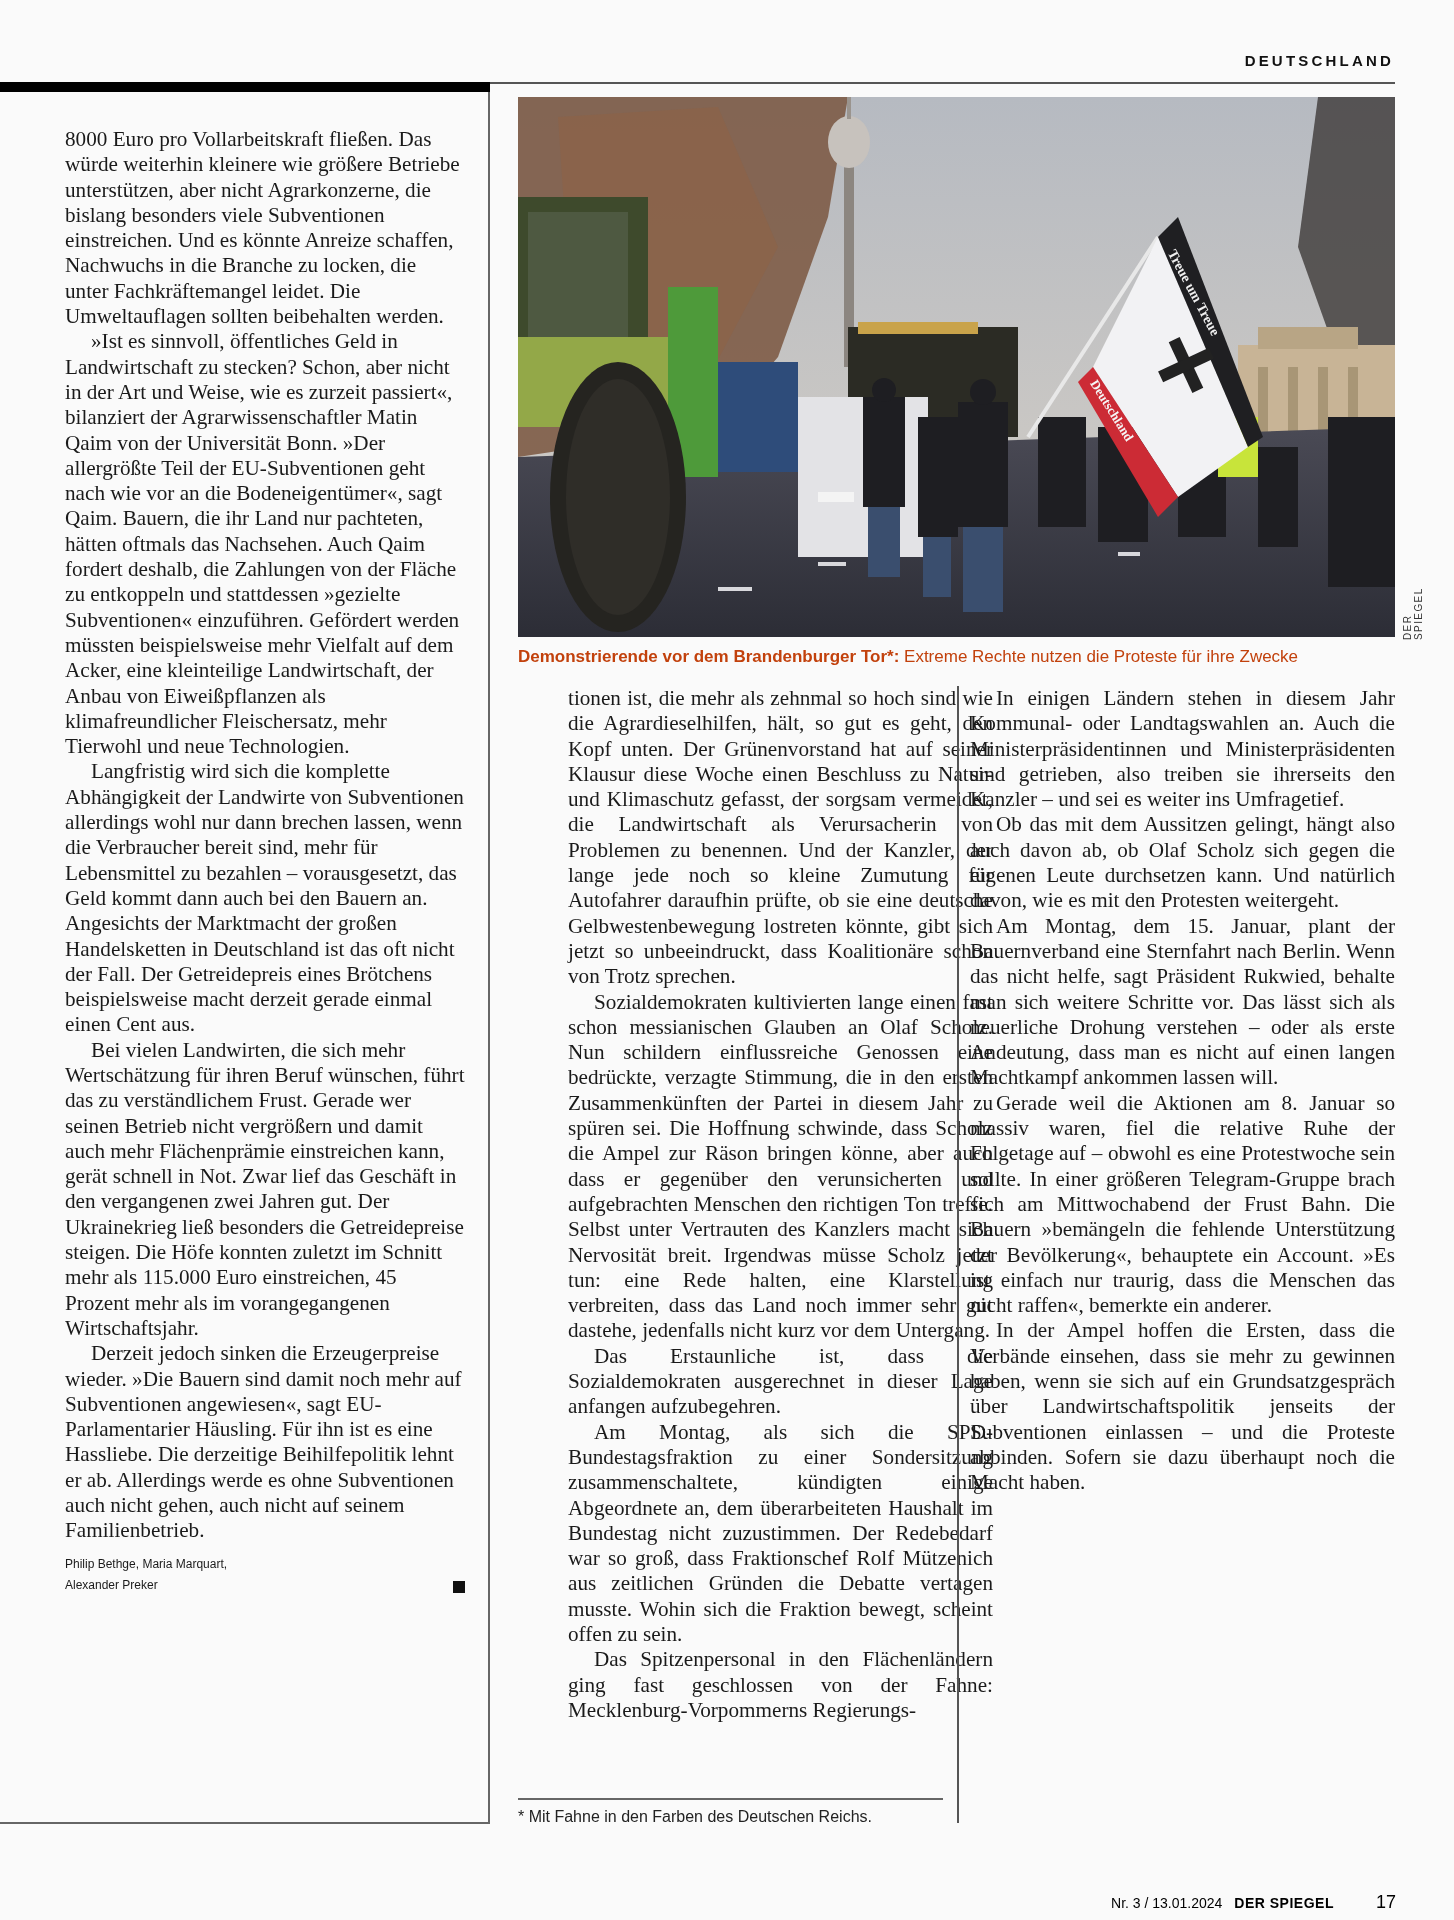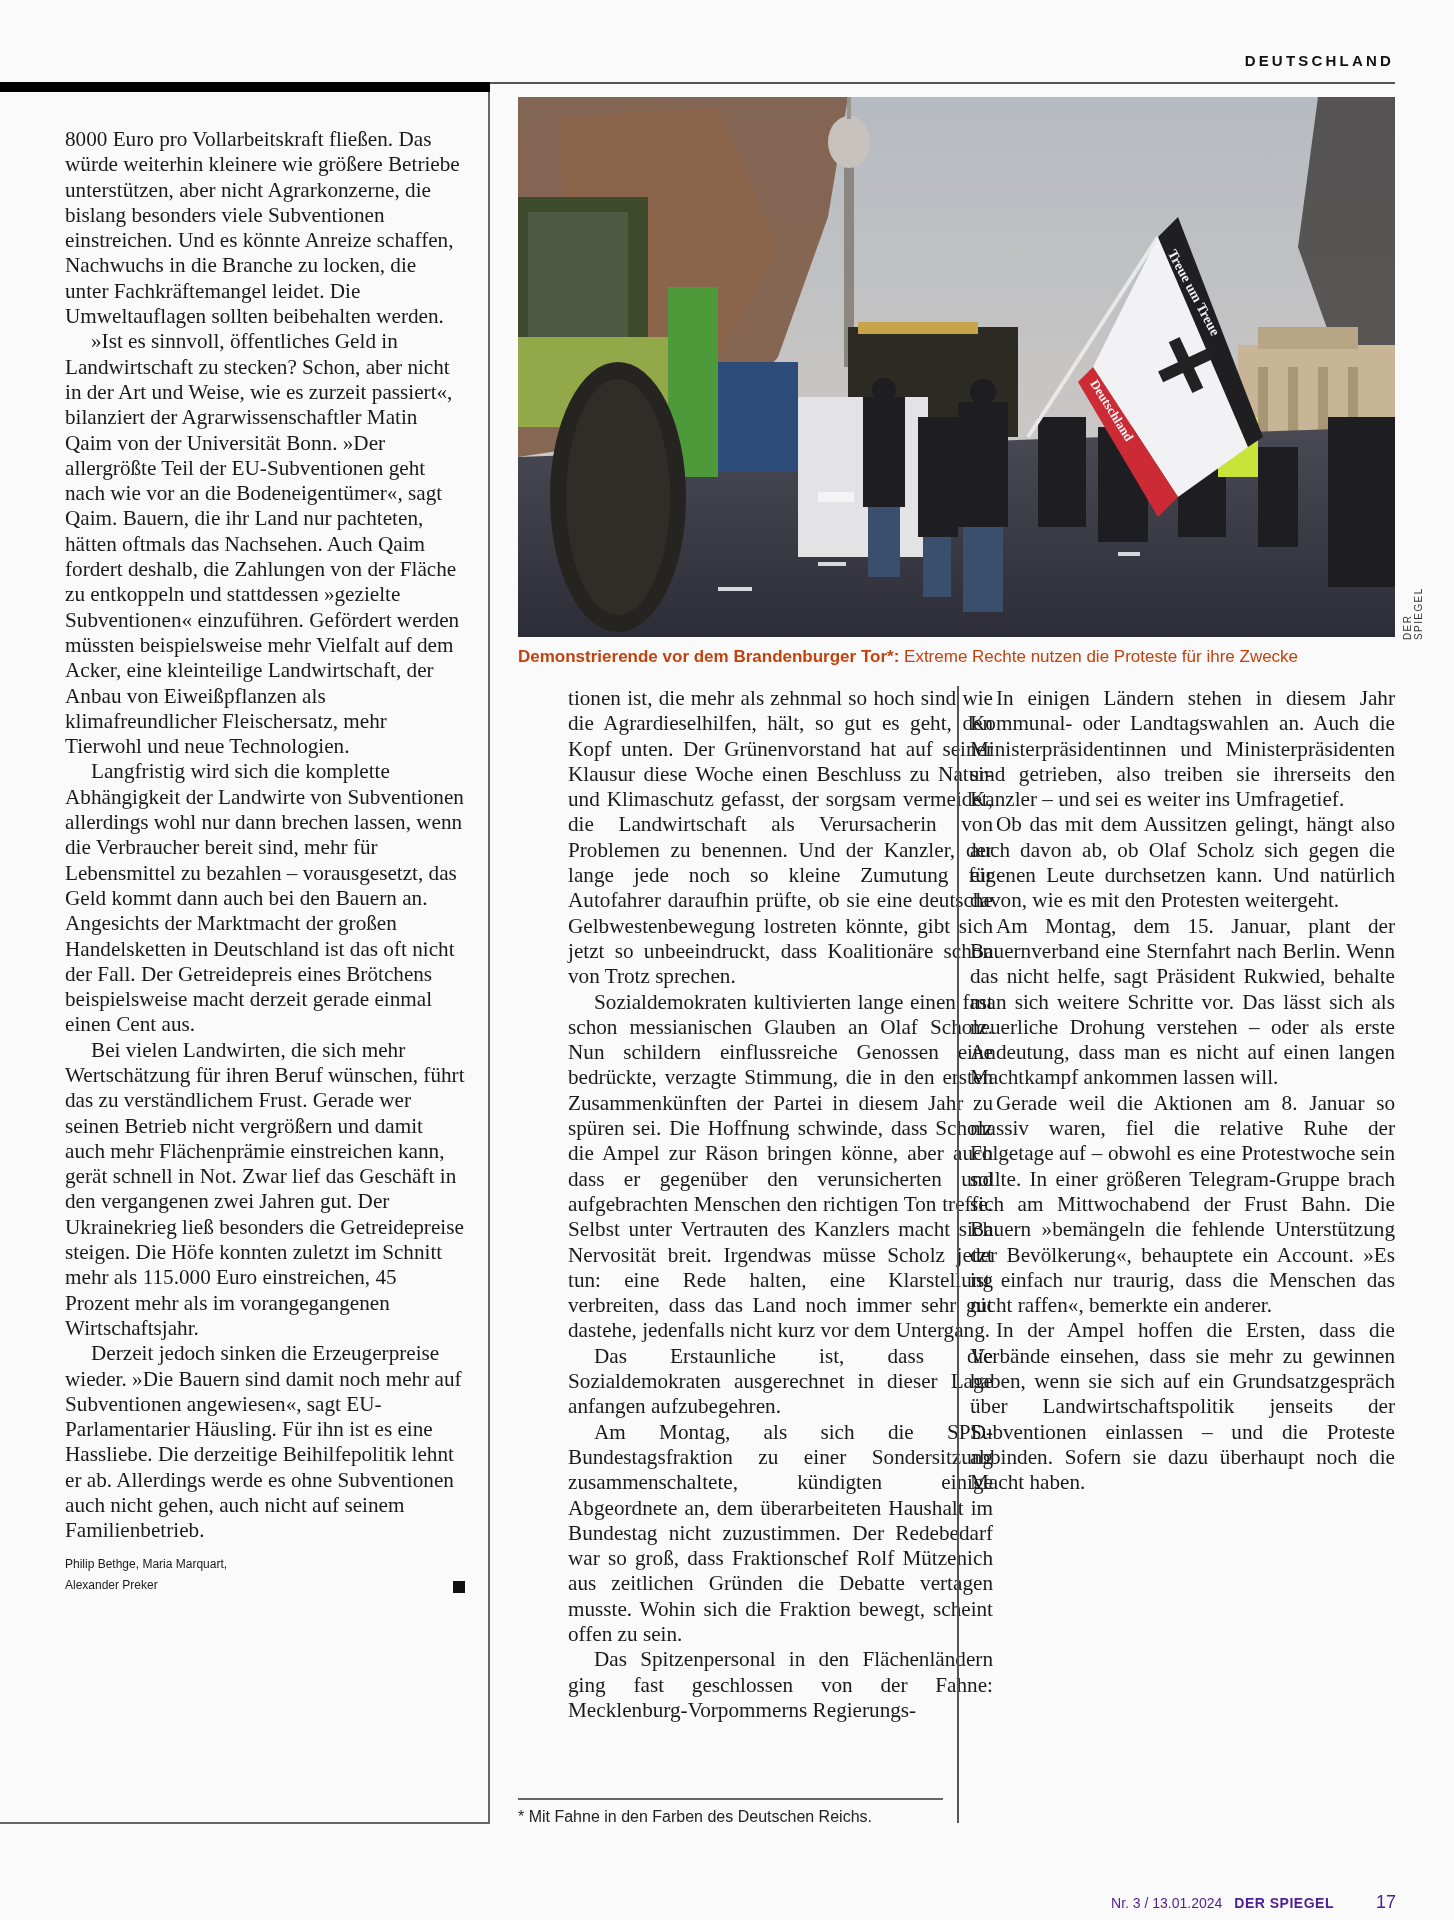--- a/index.html
+++ b/index.html
@@ -60,21 +60,21 @@
     .caption .bold { font-weight: 700; }
     .footnote-rule {
       position: absolute; left: 518px; top: 1798px; width: 425px; height: 2px; background: #666;
     }
     .footnote {
       position: absolute; left: 518px; top: 1808px;
       font-family: "Liberation Sans", "DejaVu Sans", sans-serif; font-size: 16px; color: #222;
     }
     .footer {
       position: absolute; right: 58px; top: 1892px;
-      font-family: "Liberation Sans", "DejaVu Sans", sans-serif; color: #4c1d95;
+      font-family: "Liberation Sans", "DejaVu Sans", sans-serif; color: #000000;
       display: flex; align-items: baseline; gap: 12px;
     }
     .footer .issue { font-size: 14px; }
     .footer .brand { font-size: 14px; font-weight: 700; letter-spacing: 0.5px; margin-right: 30px; }
     .footer .page { font-size: 18px; font-weight: 400; }
   </style>
 </head>
 <body>
 
 <div class="section-label">DEUTSCHLAND</div>

